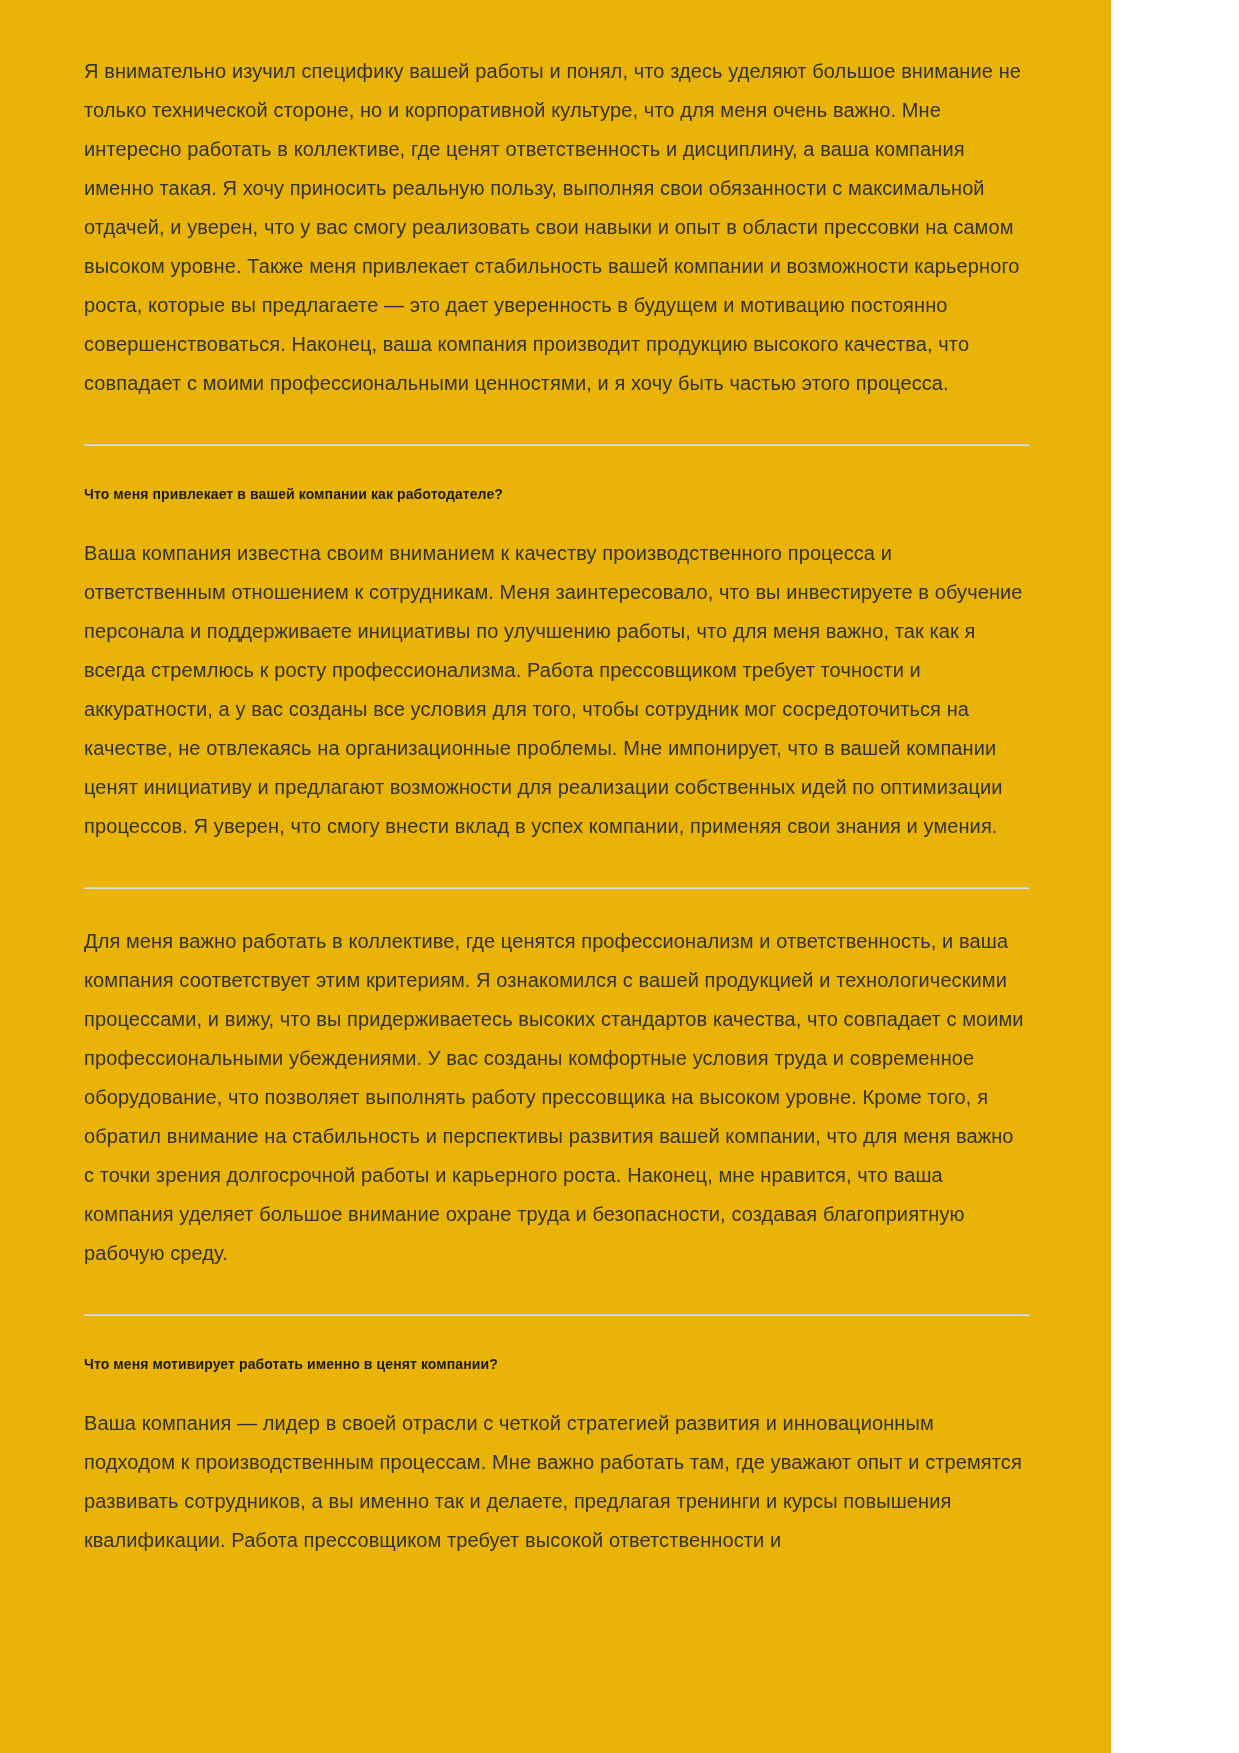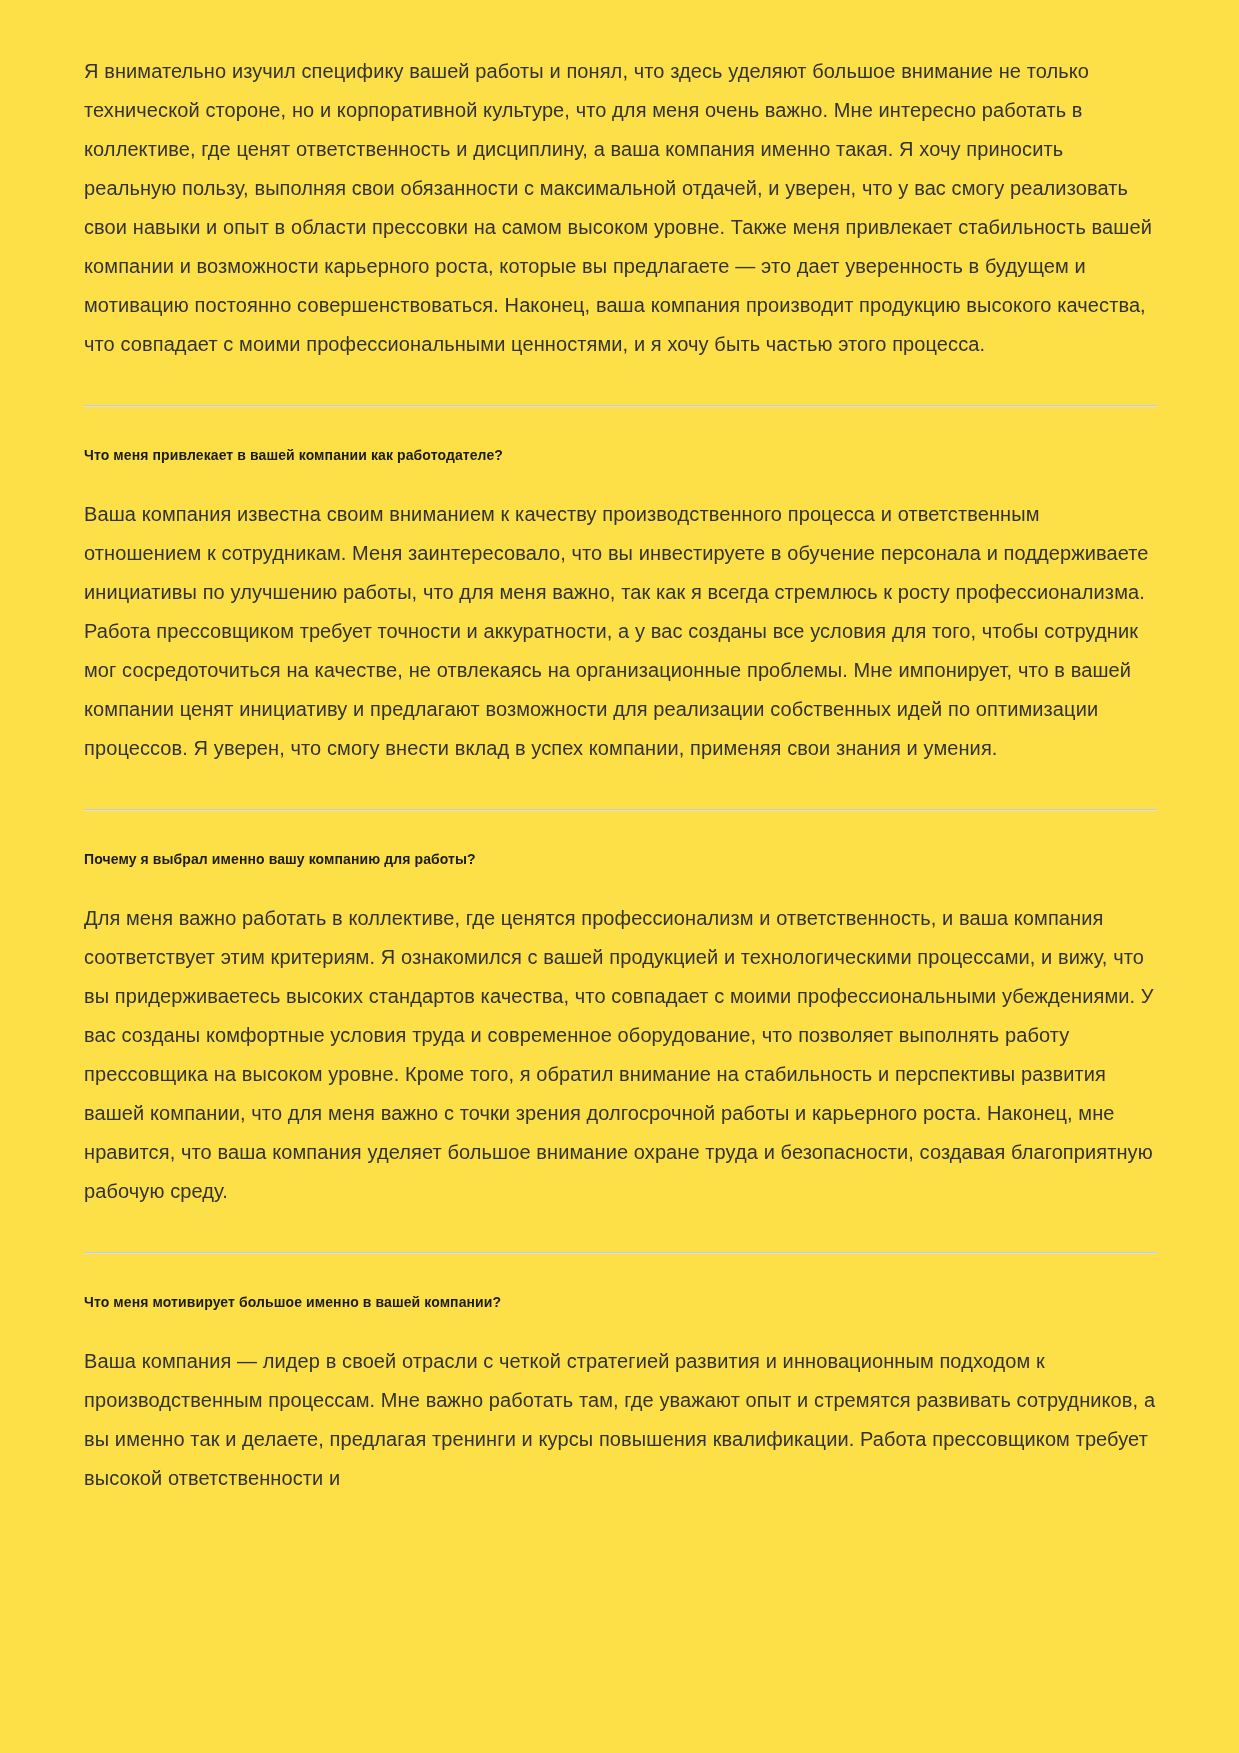--- a/index.html
+++ b/index.html
@@ -8,24 +8,24 @@
     background: #ffffff;
   }
   body {
     width: 1239px;
     height: 1753px;
     overflow: hidden;
     font-family: "Liberation Sans", "DejaVu Sans", sans-serif;
   }
   .page {
     box-sizing: border-box;
-    width: 1239px;
+    width: 1111px;
     height: 1753px;
     padding: 52px 82px 4px 84px;
-    background: #fde047;
+    background: #eab308;
   }
   .body-text {
     margin: 0;
     font-size: 20px;
     line-height: 39px;
     color: #333333;
     letter-spacing: 0.1px;
   }
   .divider {
     border: none;
@@ -52,24 +52,23 @@
   <hr class="divider">
 
   <section>
     <h2 class="section-heading">Что меня привлекает в вашей компании как работодателе?</h2>
     <p class="body-text">Ваша компания известна своим вниманием к качеству производственного процесса и ответственным отношением к сотрудникам. Меня заинтересовало, что вы инвестируете в обучение персонала и поддерживаете инициативы по улучшению работы, что для меня важно, так как я всегда стремлюсь к росту профессионализма. Работа прессовщиком требует точности и аккуратности, а у вас созданы все условия для того, чтобы сотрудник мог сосредоточиться на качестве, не отвлекаясь на организационные проблемы. Мне импонирует, что в вашей компании ценят инициативу и предлагают возможности для реализации собственных идей по оптимизации процессов. Я уверен, что смогу внести вклад в успех компании, применяя свои знания и умения.</p>
   </section>
 
   <hr class="divider">
 
   <section>
-    <h2 class="section-heading">Почему я выбрал именно вашу компанию для работы?</h2>
     <p class="body-text">Для меня важно работать в коллективе, где ценятся профессионализм и ответственность, и ваша компания соответствует этим критериям. Я ознакомился с вашей продукцией и технологическими процессами, и вижу, что вы придерживаетесь высоких стандартов качества, что совпадает с моими профессиональными убеждениями. У вас созданы комфортные условия труда и современное оборудование, что позволяет выполнять работу прессовщика на высоком уровне. Кроме того, я обратил внимание на стабильность и перспективы развития вашей компании, что для меня важно с точки зрения долгосрочной работы и карьерного роста. Наконец, мне нравится, что ваша компания уделяет большое внимание охране труда и безопасности, создавая благоприятную рабочую среду.</p>
   </section>
 
   <hr class="divider">
 
   <section>
-    <h2 class="section-heading">Что меня мотивирует большое именно в вашей компании?</h2>
+    <h2 class="section-heading">Что меня мотивирует работать именно в ценят компании?</h2>
     <p class="body-text">Ваша компания — лидер в своей отрасли с четкой стратегией развития и инновационным подходом к производственным процессам. Мне важно работать там, где уважают опыт и стремятся развивать сотрудников, а вы именно так и делаете, предлагая тренинги и курсы повышения квалификации. Работа прессовщиком требует высокой ответственности и</p>
   </section>
 
 </div>
 
 </body></html>

